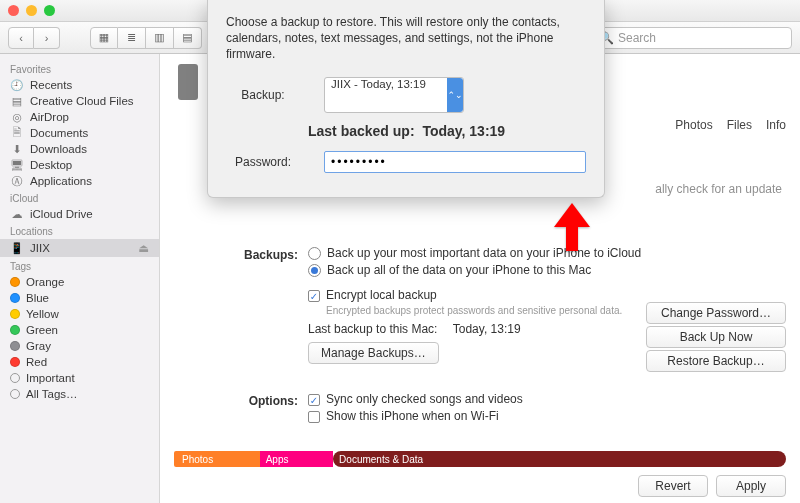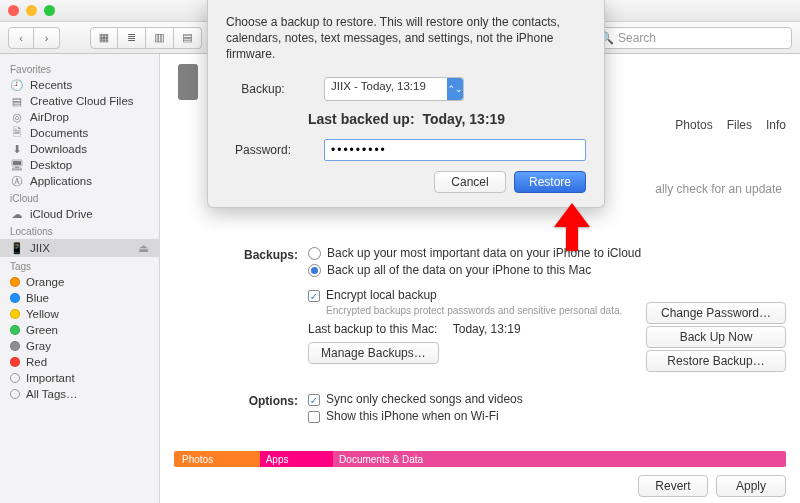--- a/index.html
+++ b/index.html
@@ -49,29 +49,29 @@
 .frow{display:flex;align-items:flex-end;gap:6px;font-size:12px;color:#333;margin-bottom:3px;}
 .radio{width:13px;height:13px;border:1px solid #888;border-radius:50%;display:inline-flex;align-items:center;justify-content:center;}
 .radio.checked::after{content:"";width:7px;height:7px;background:#3a79d8;border-radius:50%;}
 .check{width:12px;height:12px;border:1px solid #888;border-radius:2px;display:inline-flex;align-items:center;justify-content:center;font-size:10px;color:#3a79d8;}
 .check.on::after{content:"✓";}
 .small{font-size:10px;color:#999;margin-left:18px;margin-bottom:6px;}
 .btn{height:22px;padding:0 12px;border:1px solid #c5c5c5;border-radius:4px;background:linear-gradient(#ffffff,#f2f2f2);font-size:12px;color:#333;display:inline-flex;align-items:center;justify-content:center;}
 .right-btns{position:absolute;right:14px;display:flex;flex-direction:column;gap:2px;}
 .upd-note{font-size:12px;color:#333;margin-left:130px;margin-top:6px;}
 .bottombar{position:absolute;bottom:36px;left:14px;right:14px;height:16px;display:flex;border-radius:2px;overflow:hidden;}
-.bb1{background:#ff7f27;} .bb2{background:#ff0080;} .bb3{background:#ec4899;}
+.bb1{background:#ff7f27;} .bb2{background:#ff0080;} .bb3{background:#7f1d1d;border-radius:8px;}
 .bottom-actions{position:absolute;bottom:6px;right:14px;display:flex;gap:8px;}
 
 
 .sheet{position:absolute;left:207px;top:0;width:398px;background:#f0f0f0;border:1px solid #c8c8c8;border-top:none;border-radius:0 0 6px 6px;box-shadow:0 6px 20px rgba(0,0,0,0.25);padding:14px 18px 14px;z-index:20;}
 .sheet-text{font-size:12px;color:#333;line-height:1.35;margin-bottom:14px;}
 .sheet-row{display:flex;align-items:center;margin-bottom:10px;}
 .sheet-lbl{width:74px;text-align:center;margin-right:24px;font-size:12px;}
-.popup{flex:0 0 140px;height:24px;border:1px solid #c0c0c0;border-radius:3px;background:#fff;display:flex;align-items:flex-end;padding:8px 6px;font-size:11.5px;position:relative;}
+.popup{flex:0 0 140px;height:36px;border:1px solid #c0c0c0;border-radius:3px;background:#fff;display:flex;align-items:flex-start;padding:0 6px;font-size:11.5px;position:relative;}
 .popup-caret{position:absolute;right:0;top:0;bottom:0;width:16px;background:#4a90e2;border-radius:0 3px 3px 0;display:flex;align-items:center;justify-content:center;color:#fff;font-size:9px;}
 .pwfield{flex:1;height:22px;border:1.5px solid #6fa3e6;border-radius:2px;background:#fff;padding:0 6px;font-size:12px;letter-spacing:2px;outline:none;}
 .sheet-note{font-size:14px;margin-left:82px;margin-bottom:12px;color:#333;font-weight:bold;}
 .sheet-actions{display:flex;justify-content:flex-end;gap:8px;margin-top:6px;}
 .btn-primary{background:linear-gradient(#5da0ff,#2f6fe0);border:1px solid #2a5fc0;color:#fff;}
 
 
 .arrow{position:absolute;left:554px;top:203px;z-index:30;}
 .arrow svg{filter:drop-shadow(0 1px 1px rgba(0,0,0,0.3));}
 
@@ -279,23 +279,19 @@
     <div class="popup">
       <span>JIIX - Today, 13:19</span>
       <span class="popup-caret">⌃⌄</span>
     </div>
   </div>
   <div class="sheet-note"><span>Last backed up:</span>&nbsp;&nbsp;<span>Today, 13:19</span></div>
   <div class="sheet-row">
     <div class="sheet-lbl">Password:</div>
     <input class="pwfield" type="password" value="•••••••••" style="">
   </div>
-  <div class="sheet-actions">
-    <span class="btn" style="width:72px">Cancel</span>
-    <span class="btn btn-primary" style="width:72px">Restore</span>
-  </div>
 </div>
 
 <div class="arrow">
   <svg width="46" height="50" viewBox="0 0 46 50">
       <polygon points="18,0 36,24 24,24 24,48 12,48 12,24 0,24" fill="#ff0000"></polygon>
     </svg>
 </div>
 
 </body></html>

